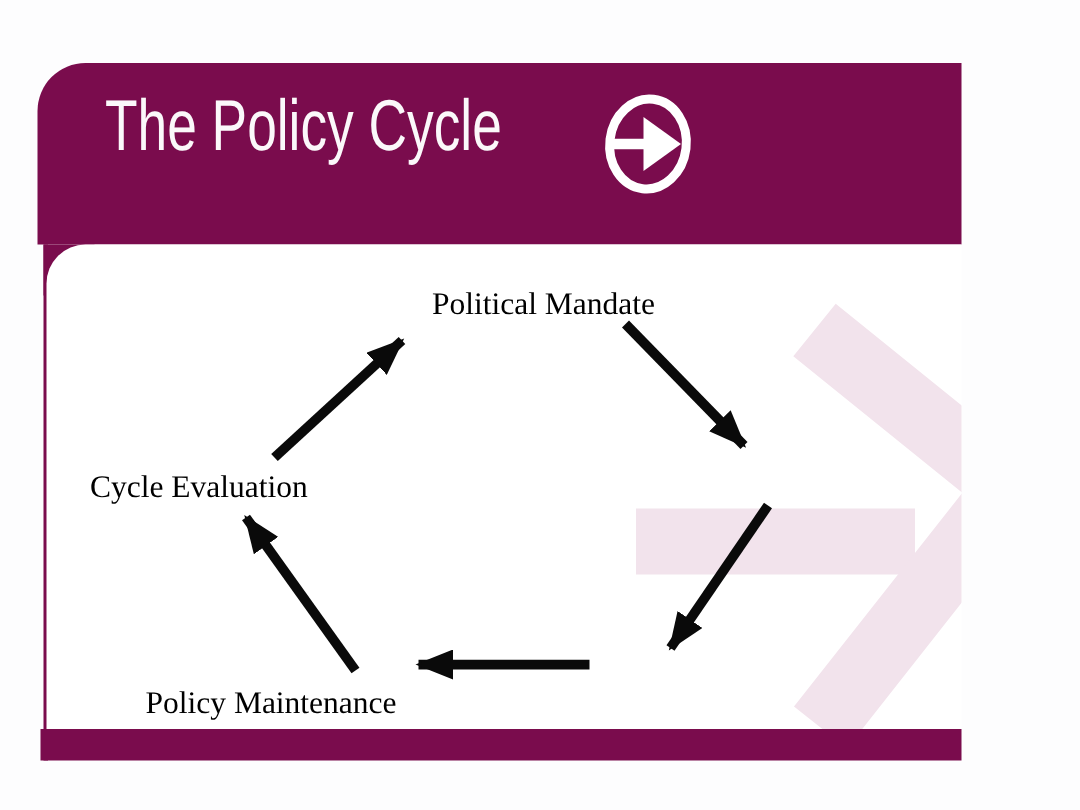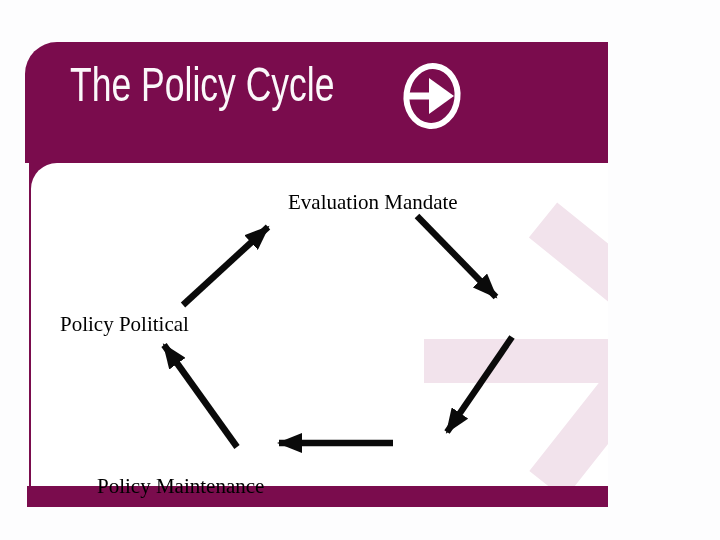--- a/index.html
+++ b/index.html
@@ -1,18 +1,18 @@
 <!DOCTYPE html>
 <html><head>
 <meta charset="utf-8">
 <style>
   html,body{margin:0;padding:0;background:#fdfdfe;}
   .page{
     position:relative;width:608px;height:540px;overflow:hidden;
-    background:#fdfdfe;font-family:"Liberation Sans",sans-serif;
+    background:#fdfdfe;font-family:"Liberation Sans",sans-serif;padding-left:33px;
   }
   
   .header-band{
     position:absolute;left:25px;top:42px;width:663px;height:121px;
     background:#7a0c4d;border-radius:32px 0 0 0;z-index:1;
   }
   .corner-fill{
     position:absolute;left:29px;top:163px;width:34px;height:34px;
     background:#7a0c4d;z-index:1;
   }
@@ -84,17 +84,17 @@
     </defs>
     <g stroke="#0a0a0a" stroke-width="6.5">
       <line x1="183" y1="305" x2="268" y2="227" marker-end="url(#ah)"></line>
       <line x1="417" y1="216" x2="496" y2="297" marker-end="url(#ah)"></line>
       <line x1="512" y1="337" x2="447" y2="432" marker-end="url(#ah)"></line>
       <line x1="393" y1="443" x2="279" y2="443" marker-end="url(#ah)"></line>
       <line x1="237" y1="447" x2="164" y2="345" marker-end="url(#ah)"></line>
     </g>
   </svg>
 
-  <div class="node-label" style="left:288px;top:192px">Evaluation Mandate</div>
-  <div class="node-label" style="left:97px;top:476px">Policy Maintenance</div>
-  <div class="node-label" style="left:60px;top:314px">Policy Political</div>
+  <div class="node-label" style="left:288px;top:192px">Political Mandate</div>
+  <div class="node-label" style="left:97px;top:458px">Policy Maintenance</div>
+  <div class="node-label" style="left:60px;top:314px">Cycle Evaluation</div>
 
 </div>
 
 </body></html>

